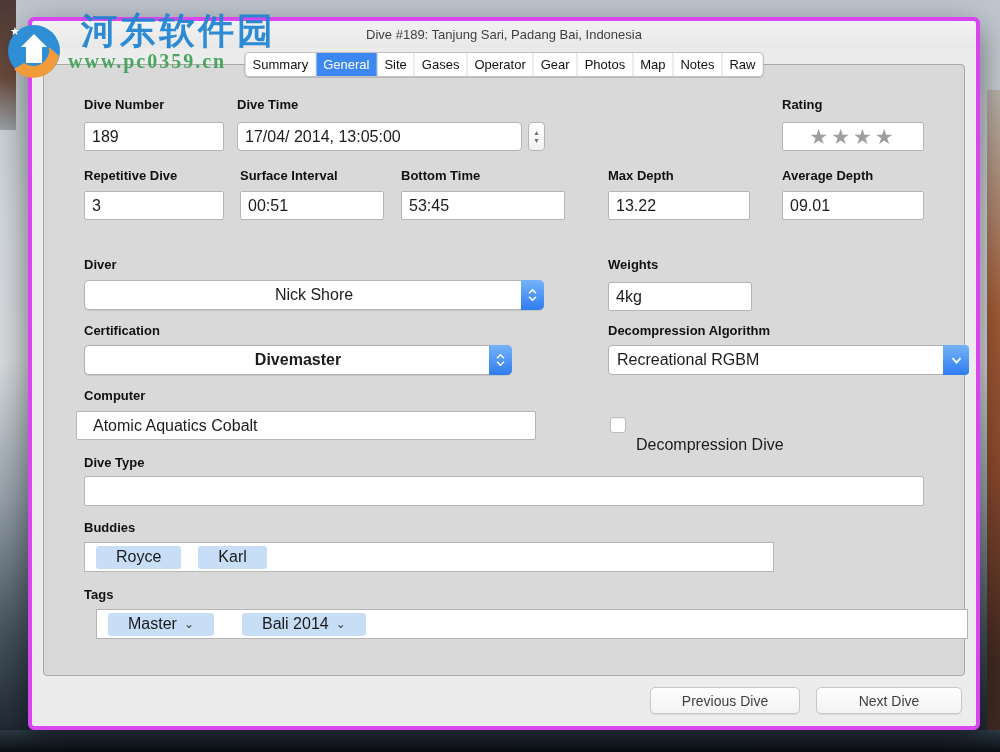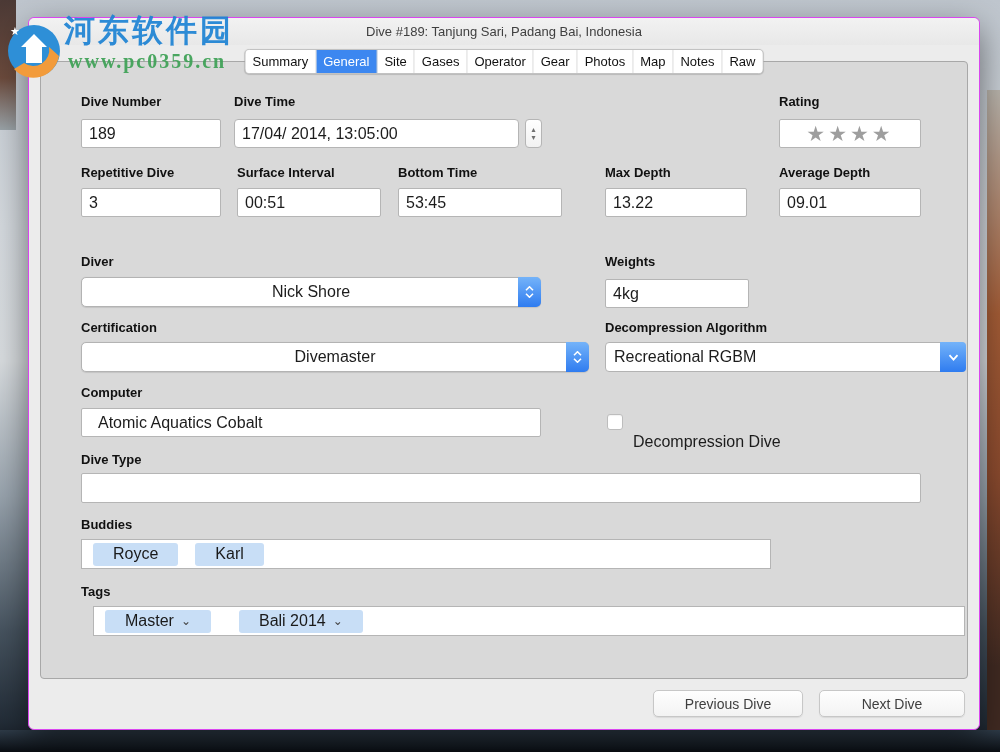--- a/index.html
+++ b/index.html
@@ -12,27 +12,27 @@
   .wallpaper .rock-left-top { position:absolute; left:0; top:0; width:16px; height:130px;
     background:linear-gradient(180deg,#4c3a36,#6b4a3c 60%,#9aa3a8); }
   .wallpaper .rock-right { position:absolute; right:0; top:90px; width:13px; height:640px;
     background:linear-gradient(180deg,#b9b4ac,#a35c36 35%,#8a4a2e 60%,#402a22 90%); }
   .wallpaper .rock-bottom { position:absolute; left:0; bottom:0; width:100%; height:22px;
     background:linear-gradient(180deg,#2e3b48,#0a0e13); }
 
   
   .watermark { position:absolute; left:4px; top:14px; z-index:50; pointer-events:none; }
   .wm-row { display:flex; align-items:flex-start; }
-  .wm-name { font-size:31px; font-weight:bold; color:#1d83d4; letter-spacing:3px; line-height:34px; margin-left:0; opacity:.92; }
+  .wm-name { font-size:36px; font-weight:bold; color:#1d83d4; letter-spacing:3px; line-height:34px; margin-left:17px; opacity:.92; }
   .wm-url { font-family:"Liberation Serif", serif; font-size:20px; font-weight:bold; color:#3da155; letter-spacing:2px; margin:2px 0 0 64px; opacity:.92; }
   .wm-logo { position:absolute; left:2px; top:4px; }
 
   
   .window { position:absolute; left:28px; top:17px; width:952px; height:713px;
-    background:#ececec; border-radius:6px; border:1px solid #d946ef;
+    background:#ececec; border-radius:6px; border:4px solid #d946ef;
     box-shadow:0 12px 34px rgba(0,0,0,.5); }
   .titlebar { height:27px; border-radius:6px 6px 0 0;
     background:linear-gradient(180deg,#f2f2f2,#e8e8e8);
     display:flex; align-items:center; justify-content:center; }
   .title { font-size:13px; color:#404040; }
 
   
   .tabstrip { position:absolute; top:31px; left:50%; transform:translateX(-50%);
     display:flex; z-index:5; border:1px solid #c2c2c2; border-radius:5px;
     background:#fff; box-shadow:0 .5px 1px rgba(0,0,0,.15); overflow:hidden; height:25px; }
@@ -158,21 +158,21 @@
         <svg width="9" height="5" viewBox="0 0 9 5">
             <polyline points="1,0.8 4.5,4.2 8,0.8" fill="none" stroke="#fff" stroke-width="1.6"></polyline>
           </svg>
       </span>
     </div>
 
     <div class="lbl" style="left:564px; top:192px;">Weights</div>
     <input class="box" style="left: 564px; top: 217px; width: 144px; height: 29px;" value="4kg">
 
     <div class="lbl" style="left:40px; top:258px;">Certification</div>
-    <div class="popup" style="left:40px; top:280px; width:508px;">
+    <div class="popup" style="left:40px; top:280px; width:428px;font-weight:bold;">
       <span>Divemaster</span>
       <span class="cap">
         <svg width="9" height="5" viewBox="0 0 9 5">
             <polyline points="1,4.2 4.5,0.8 8,4.2" fill="none" stroke="#fff" stroke-width="1.6"></polyline>
           </svg>
         <svg width="9" height="5" viewBox="0 0 9 5">
             <polyline points="1,0.8 4.5,4.2 8,0.8" fill="none" stroke="#fff" stroke-width="1.6"></polyline>
           </svg>
       </span>
     </div>
@@ -181,21 +181,21 @@
     <div class="combo" style="left:564px; top:280px; width:361px;">
       <span>Recreational RGBM</span>
       <span class="cap">
         <svg width="11" height="7" viewBox="0 0 11 7">
             <polyline points="1.5,1.2 5.5,5.6 9.5,1.2" fill="none" stroke="#fff" stroke-width="1.8"></polyline>
           </svg>
       </span>
     </div>
 
     <div class="lbl" style="left:40px; top:323px;">Computer</div>
-    <input class="box" style="left: 40px; top: 346px; width: 460px; height: 29px; padding-left: 16px;" value="Atomic Aquatics Cobalt">
+    <input class="box" style="left: 32px; top: 346px; width: 460px; height: 29px; padding-left: 16px;" value="Atomic Aquatics Cobalt">
 
     <div class="checkbox" style="left:566px; top:352px;"></div>
     <div class="check-label" style="left:592px; top:351px;">Decompression Dive</div>
 
     <div class="lbl" style="left:40px; top:390px;">Dive Type</div>
     <input class="box" style="left: 40px; top: 411px; width: 840px; height: 30px;" value="">
 
     <div class="lbl" style="left:40px; top:455px;">Buddies</div>
     <div class="token-field" style="left:40px; top:477px; width:690px;">
       <span class="pill">

